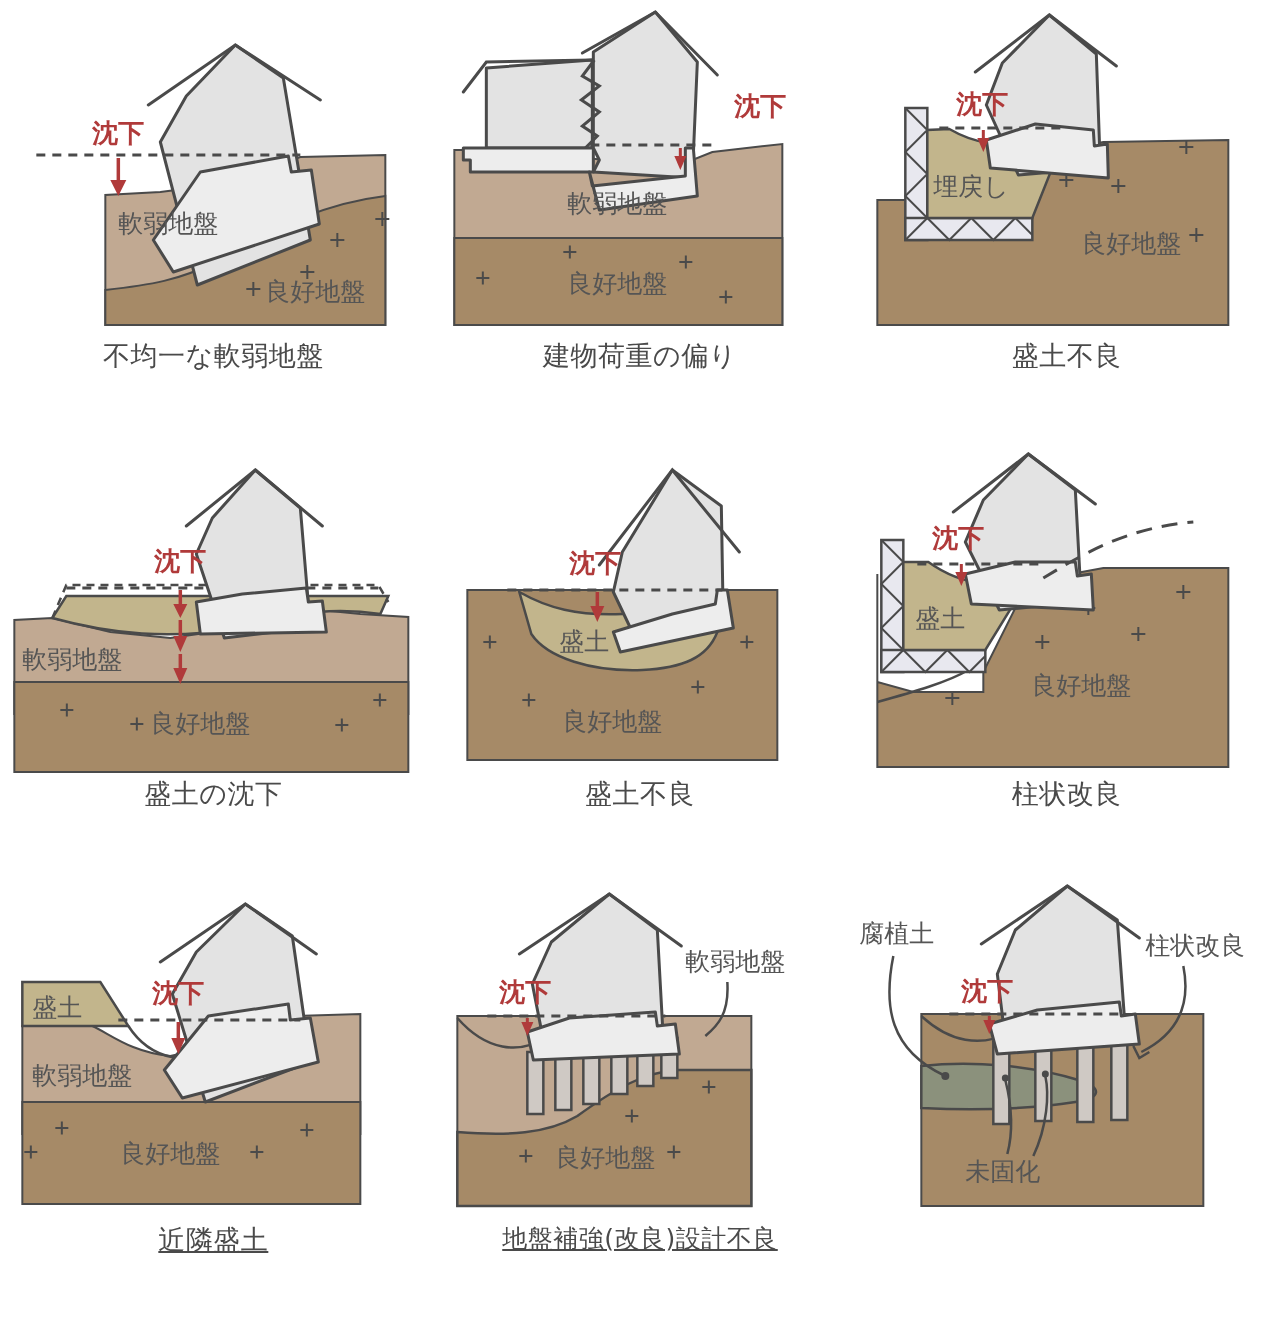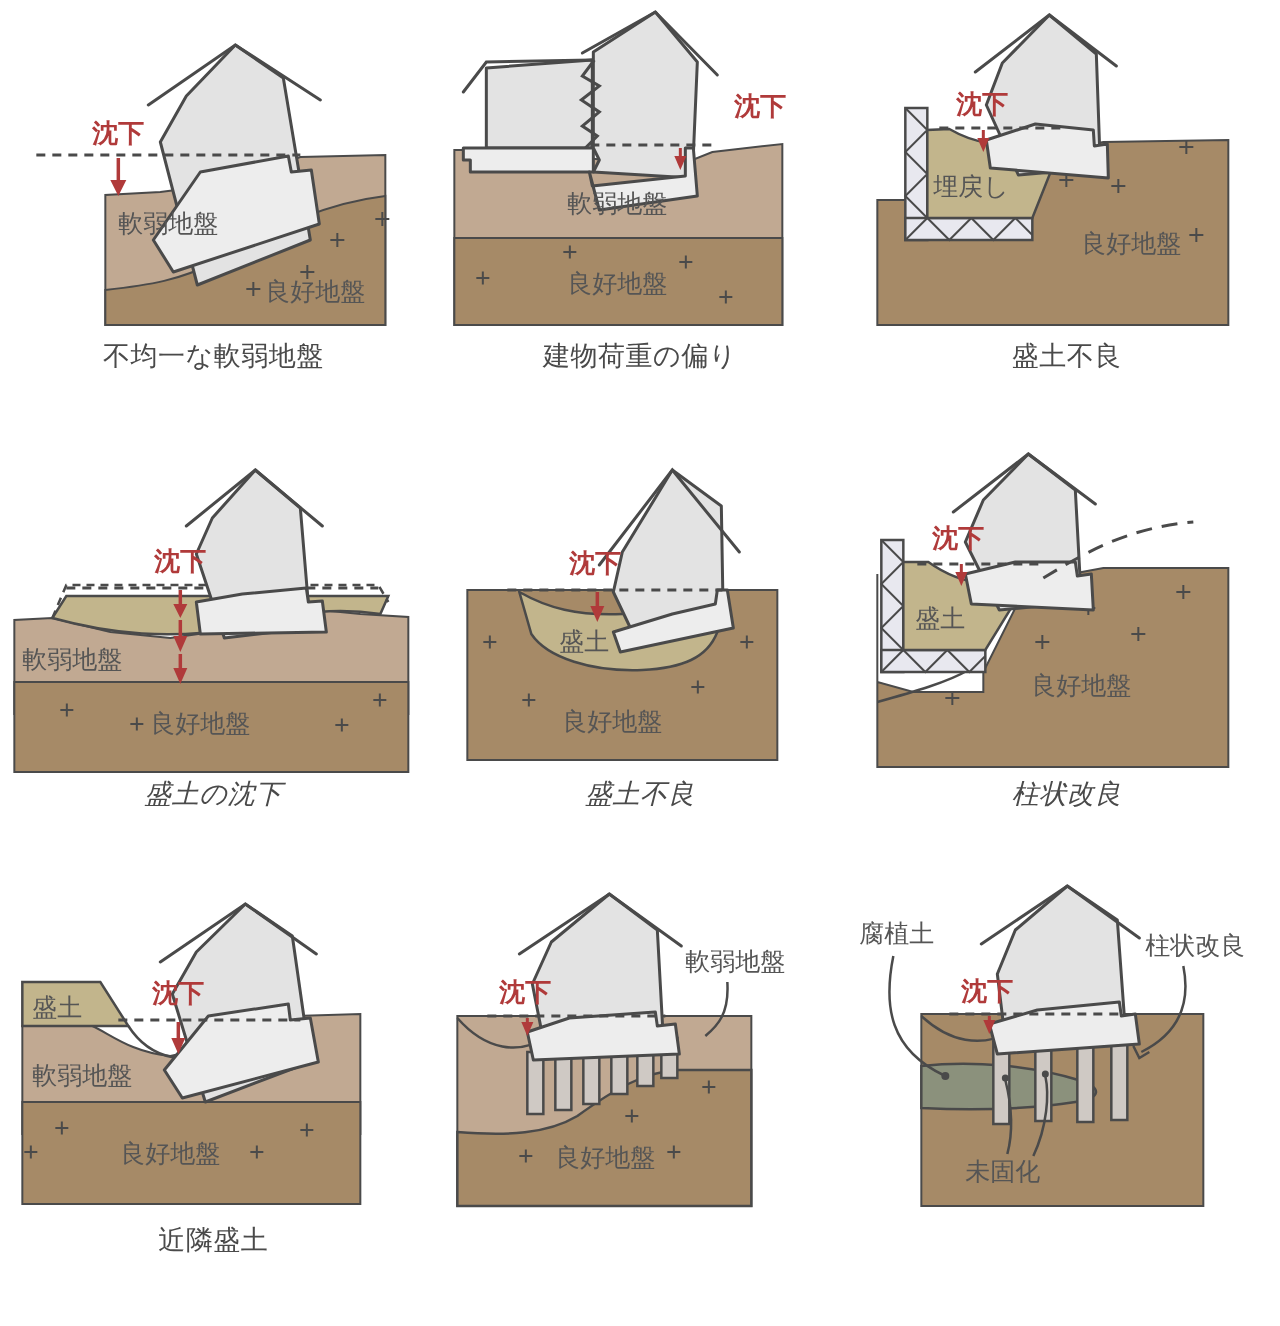--- a/index.html
+++ b/index.html
@@ -26,22 +26,22 @@
   .figure svg{display:block;width:100%;height:100%;}
   .caption{
     font-size:27px;
     color:#4a4a4a;
     letter-spacing:0.5px;
     text-align:center;
     line-height:1;
     white-space:nowrap;
   }
   .cap-r1{margin-top:-8px;}
-  .cap-r2{margin-top:-12px;font-style:italic;}
-  .cap-r3{margin-top:-8px;}
+  .cap-r2{margin-top:-12px;}
+  .cap-r3{margin-top:-8px;text-decoration:underline;}
   .cap-small{font-size:25px;}
 </style>
 </head>
 <body>
 
 <div class="grid">
 
   <div class="panel">
     <div class="figure">
       <svg viewBox="0 0 426 350" preserveAspectRatio="xMidYMid meet">
@@ -331,20 +331,21 @@
           <line x1="100" y1="134" x2="100" y2="140" stroke="#b03a3a" stroke-width="3"></line>
           <path d="M94 138 L100 152 L106 138 Z" fill="#b03a3a"></path>
         </g>
         <text x="98" y="117" text-anchor="middle" font-size="26" font-weight="bold" fill="#b03a3a">沈下</text>
 
         <path d="M300 98 C 302 130 290 142 278 152" fill="none" stroke="#4a4a4a" stroke-width="2.5"></path>
         <text x="258" y="86" text-anchor="start" font-size="25" fill="#555555">軟弱地盤</text>
         <text x="128" y="282" text-anchor="start" font-size="25" fill="#555555">良好地盤</text>
       </svg>
     </div>
+    <div class="caption cap-r3 cap-small">地盤補強(改良)設計不良</div>
   </div>
 
   <div class="panel">
     <div class="figure">
       <svg viewBox="0 0 426 350" preserveAspectRatio="xMidYMid meet">
 
         <rect x="68" y="130" width="282" height="192" fill="#a68a67" stroke="#4a4a4a" stroke-width="2"></rect>
 
         <path d="M68 182 C 120 176 180 182 225 196 C 250 204 248 214 222 218 C 170 226 110 226 68 224 Z" fill="#8b917c" stroke="#4a4a4a" stroke-width="2.5"></path>
 

